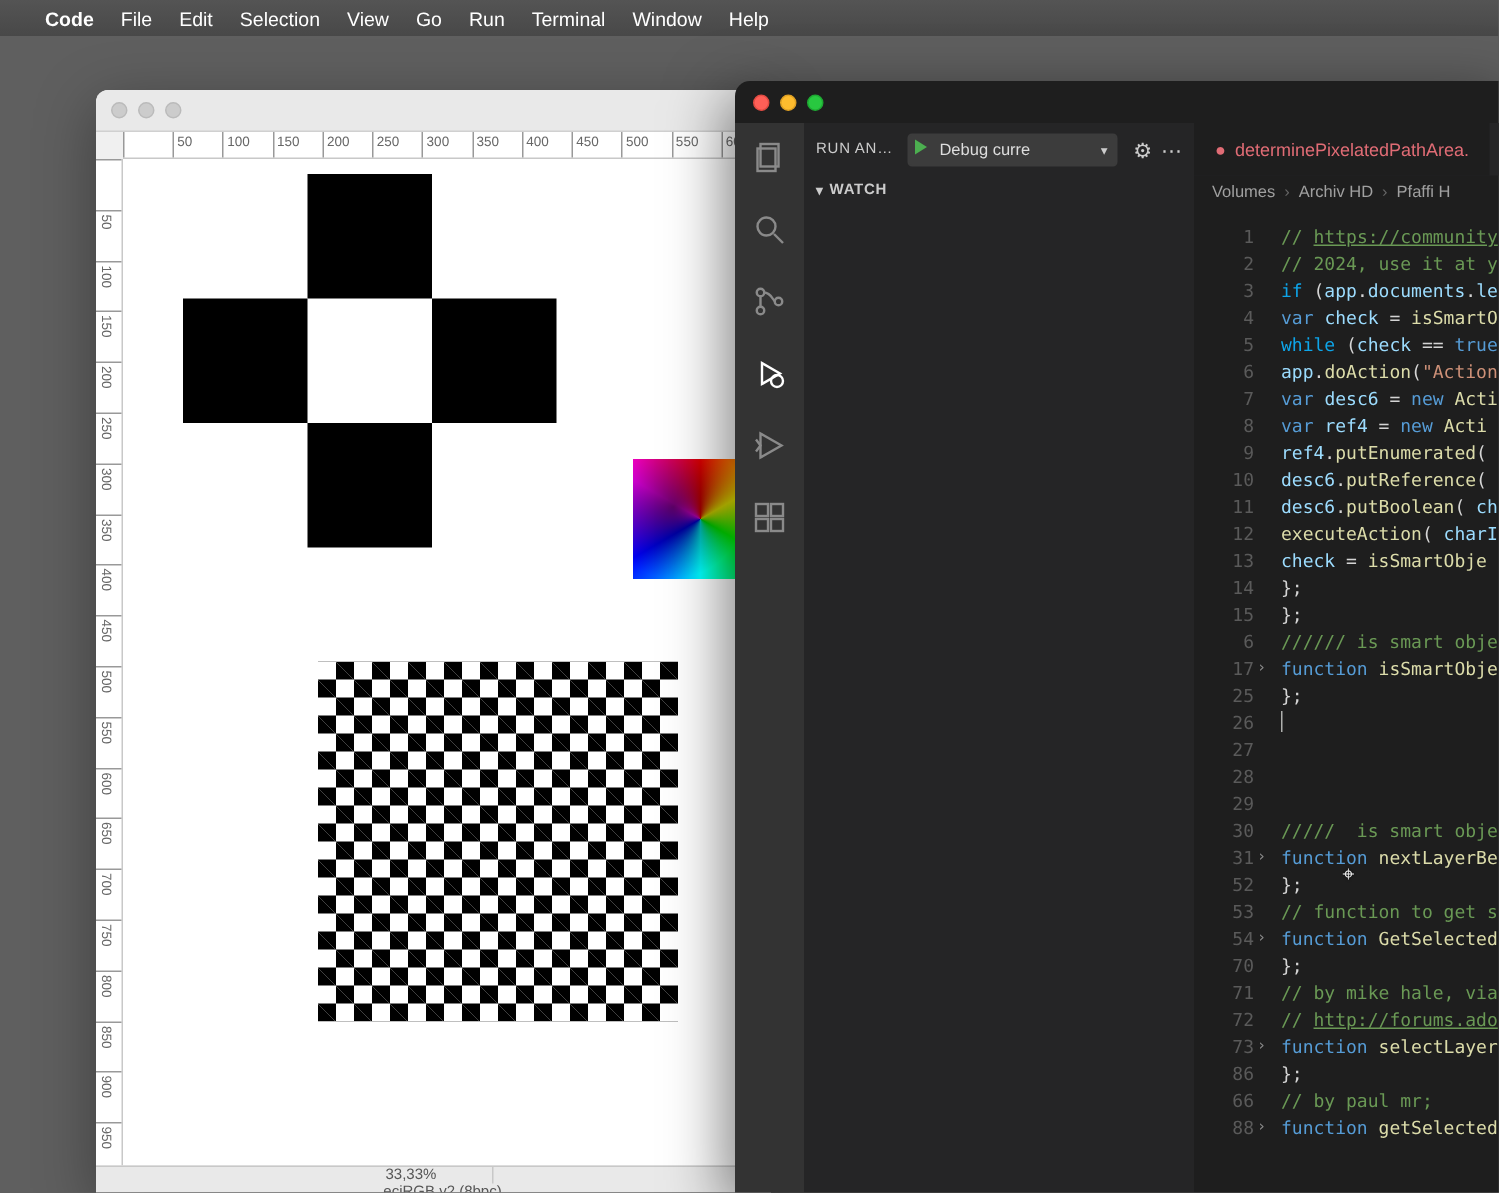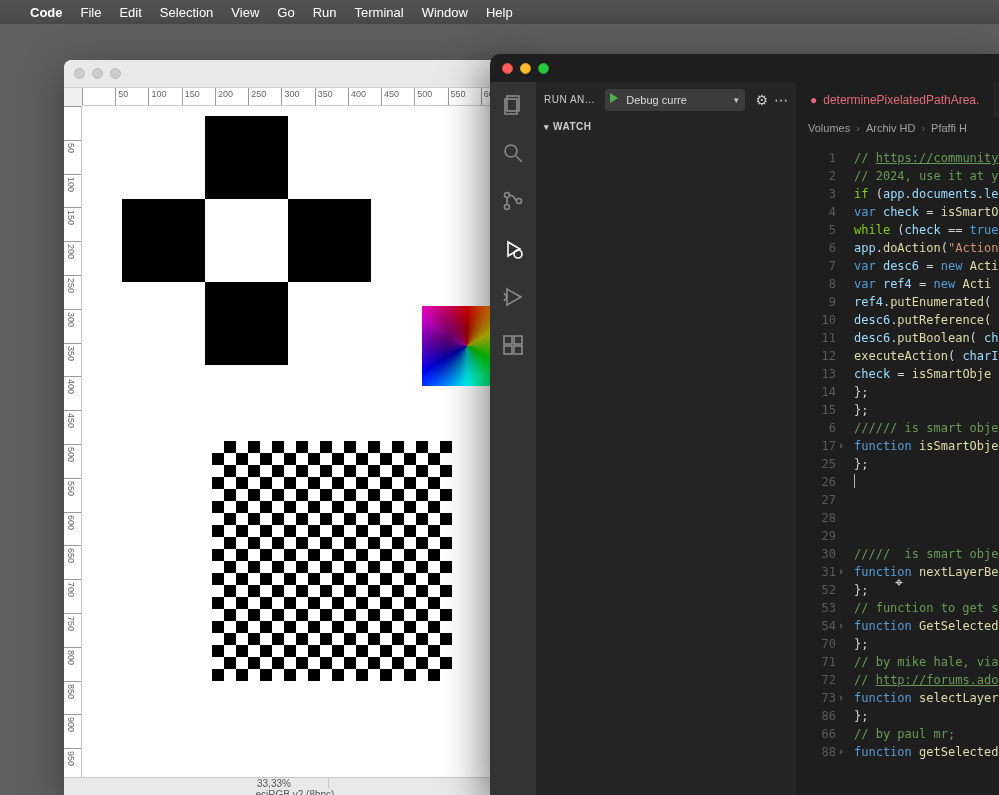--- a/index.html
+++ b/index.html
@@ -95,21 +95,21 @@
     font-size: 12px; line-height: 18px; }
   .gutter { width: 50px; text-align: right; color: #5a5a5a; padding: 10px 10px 0 0; position:relative;}
   .gutter .ln { height: 18px; position:relative;}
   .gutter .fold { position:absolute; right:-8px; color:#888; font-size:10px;}
   .code { flex:1; padding: 10px 0 0 8px; white-space: pre; color: #d4d4d4; overflow:hidden;}
   .code .row { height: 18px; }
   .cursor-caret { display:inline-block; border-left:1px solid #aeafad; height:14px; vertical-align:-2px;}
 
   .c-cmt { color: #6a9955; }
   .c-kw  { color: #569cd6; }
-  .c-kw2 { color: #84cc16; }
+  .c-kw2 { color: #0ea5e9; }
   .c-var { color: #9cdcfe; }
   .c-fn  { color: #dcdcaa; }
   .c-str { color: #ce9178; }
   .c-lit { color: #569cd6; }
   .c-url { color: #6a9955; text-decoration: underline; }
   .c-fname { color: #dcdcaa; }
 
   
   .mouse-cursor { position:absolute; top:574px; left:895px; color:#eee; font-size:14px; pointer-events:none; text-shadow:0 0 2px #000;}
 </style>

